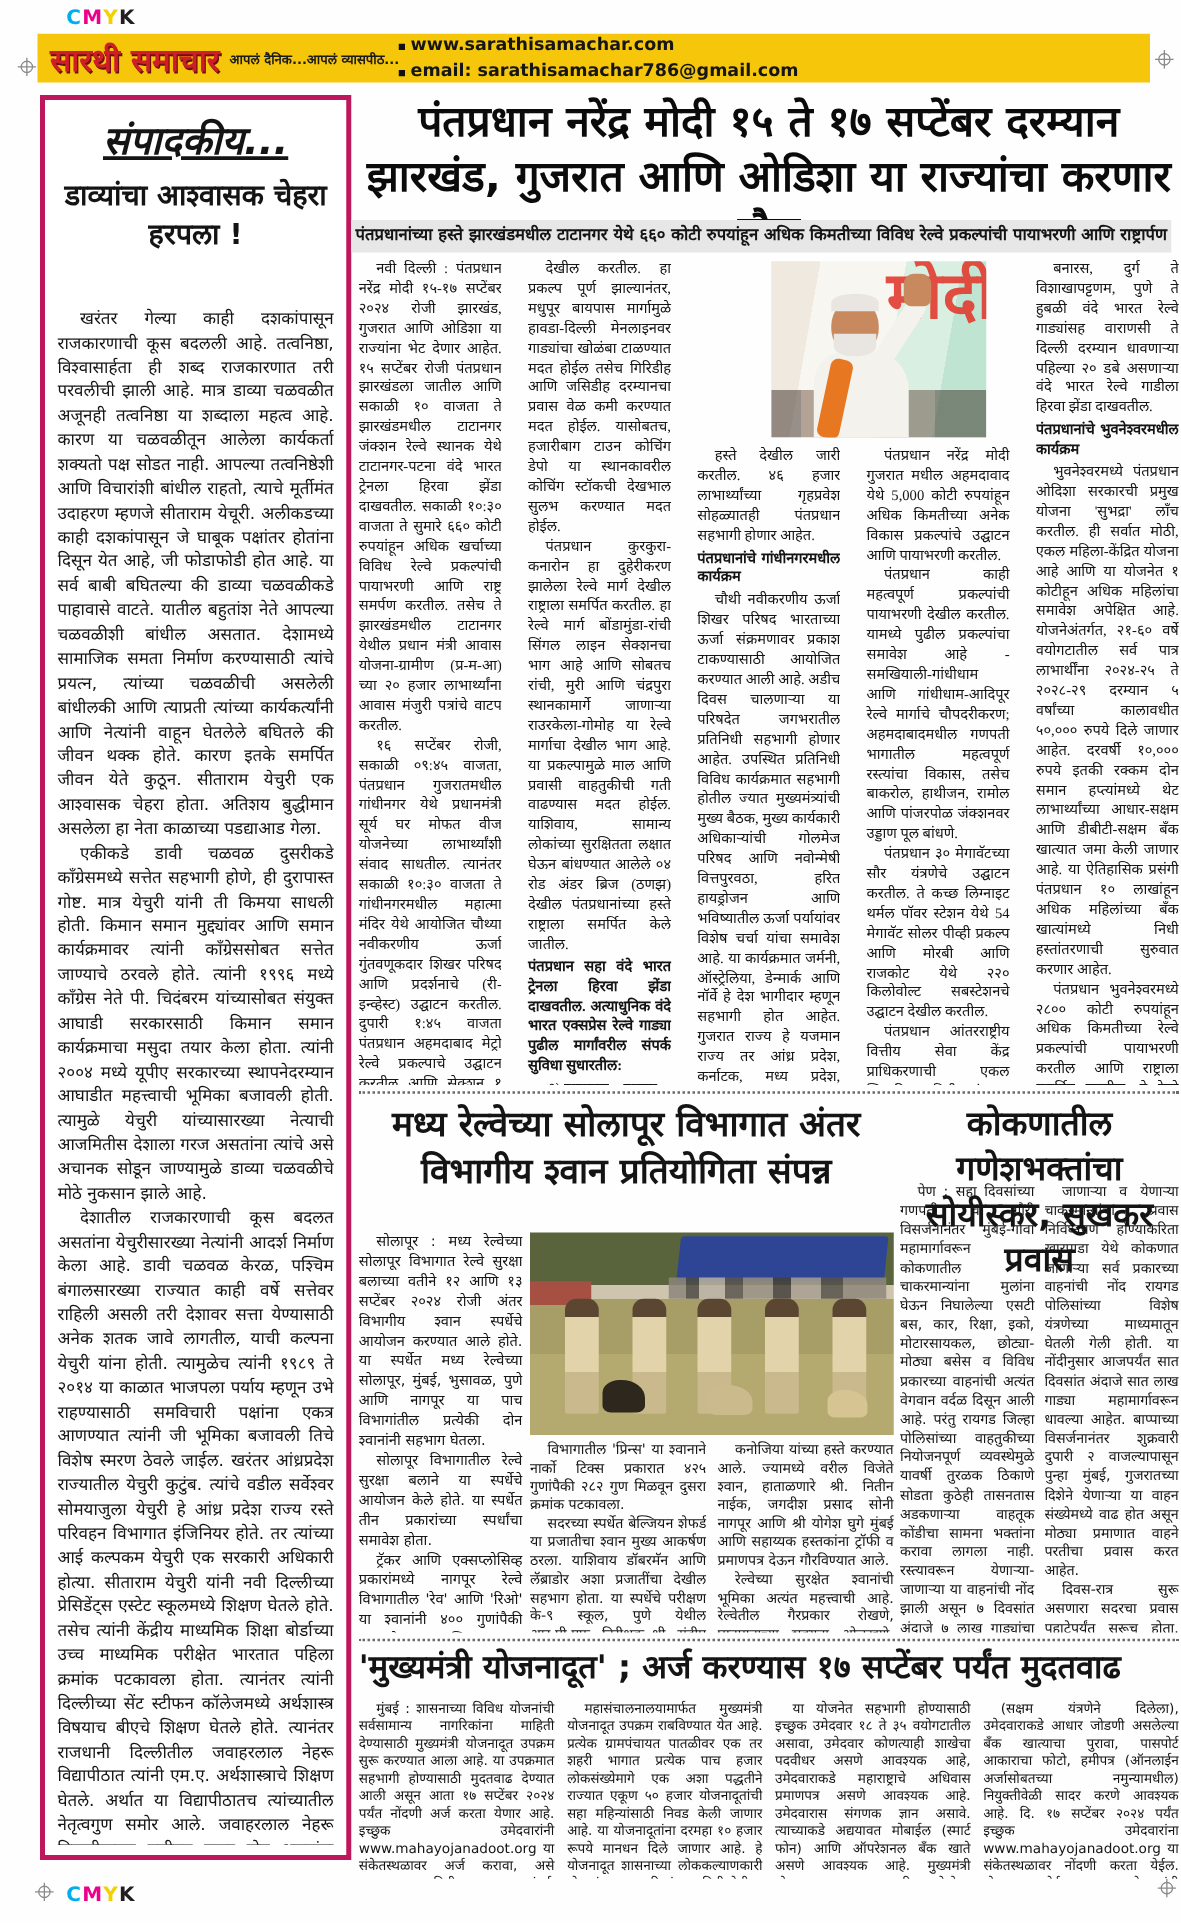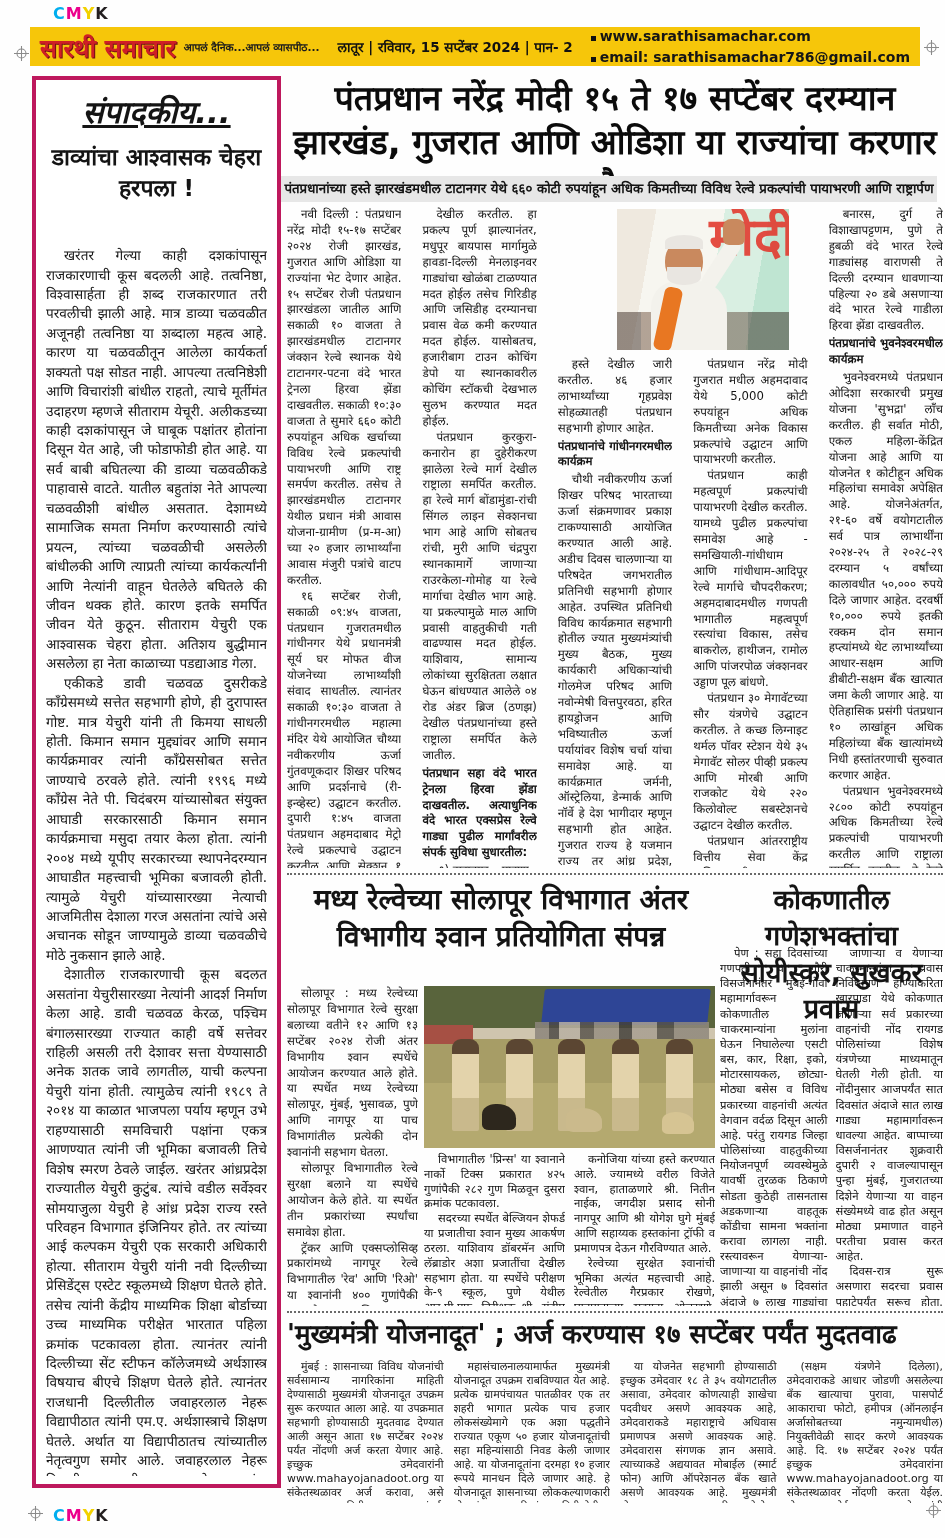--- a/index.html
+++ b/index.html
@@ -32,21 +32,21 @@
   
   .para{margin:0;text-indent:14px;}
   .col-subhead{margin:2px 0;text-indent:0;font-weight:bold;}
   .list-item{margin:0;text-indent:0;padding-left:16px;}
   
   .lead-head{position:absolute;left:287px;top:76px;width:656px;font-size:34px;font-weight:800;
              text-align:center;line-height:1.3;color:#0b0b0b;}
   .lead-sub{position:absolute;left:281px;top:176px;width:656px;height:26px;background:#e7e7e7;
             font-size:13.3px;font-weight:bold;text-align:center;line-height:26px;
             white-space:nowrap;overflow:hidden;box-sizing:border-box;}
-  .lead-cols{position:absolute;left:287px;top:207px;width:656px;height:661px;display:flex;gap:21px;}
+  .lead-cols{position:absolute;left:287px;top:207px;width:656px;height:661px;display:flex;gap:21px;font-family:Liberation Serif, serif;}
   .ncol{flex:1;font-size:11.7px;line-height:1.36;text-align:justify;overflow:hidden;}
   .lead-cols .c3{padding-top:150px;}
   .lead-cols .c4{padding-top:150px;}
   
   .modi-photo{position:absolute;left:617px;top:209px;width:172px;height:141px;overflow:hidden;
               background:linear-gradient(100deg,#efe9df 0 20%,#f7f6f0 20% 55%,#d9efe2 55% 78%,#bfe5d2 78%);}
   .mp-banner{position:absolute;right:-6px;top:2px;font-size:52px;font-weight:800;color:#e23b30;opacity:.9;line-height:1;}
   .mp-crowd{position:absolute;left:0;bottom:0;width:100%;height:38px;
             background:linear-gradient(90deg,#4a3b33 0 14%,#7a5f4c 14% 22%,#3c3f33 22% 34%,#6e5a49 34% 46%,#474236 46% 62%,#6b584a 62% 76%,#403a30 76%);opacity:.55;}
   .mp-arm{position:absolute;left:96px;top:26px;width:16px;height:58px;background:#f3f2ec;
@@ -104,21 +104,20 @@
   <div class="regmark" style="left:924px;top:40px;">
     <svg viewBox="0 0 20 20">
         <circle cx="10" cy="10" r="6" fill="none" stroke="currentColor" stroke-width="1.4"></circle>
         <path d="M10 0V20M0 10H20" stroke="currentColor" stroke-width="1.4"></path>
       </svg>
   </div>
 
   <div class="masthead">
     <div class="mast-title">सारथी समाचार</div>
     <div class="mast-tagline">आपलं दैनिक...आपलं व्यासपीठ...</div>
-    <div class="mast-date">लातूर | रविवार, 15 सप्टेंबर 2024 | पान- 2</div>
     <div class="mast-contact">
       <div><span class="blt"></span><span>www.sarathisamachar.com</span></div>
       <div><span class="blt"></span><span>email: sarathisamachar786@gmail.com</span></div>
     </div>
   </div>
 
   <div class="editorial">
     <div class="ed-kicker">संपादकीय...</div>
     <div class="ed-head">डाव्यांचा आश्वासक चेहरा हरपला !</div>
     <div class="ed-body">
@@ -144,21 +143,21 @@
         <p class="list-item">३) ब्रह्मपूर – टाटानगर</p>
       </div>
     <div class="ncol c3">
         <p class="para">हस्ते देखील जारी करतील. ४६ हजार लाभार्थ्यांच्या गृहप्रवेश सोहळ्यातही पंतप्रधान सहभागी होणार आहेत.</p>
         <p class="col-subhead">पंतप्रधानांचे गांधीनगरमधील कार्यक्रम</p>
         <p class="para">चौथी नवीकरणीय ऊर्जा शिखर परिषद भारताच्या ऊर्जा संक्रमणावर प्रकाश टाकण्यासाठी आयोजित करण्यात आली आहे. अडीच दिवस चालणाऱ्या या परिषदेत जगभरातील प्रतिनिधी सहभागी होणार आहेत. उपस्थित प्रतिनिधी विविध कार्यक्रमात सहभागी होतील ज्यात मुख्यमंत्र्यांची मुख्य बैठक, मुख्य कार्यकारी अधिकाऱ्यांची गोलमेज परिषद आणि नवोन्मेषी वित्तपुरवठा, हरित हायड्रोजन आणि भविष्यातील ऊर्जा पर्यायांवर विशेष चर्चा यांचा समावेश आहे. या कार्यक्रमात जर्मनी, ऑस्ट्रेलिया, डेन्मार्क आणि नॉर्वे हे देश भागीदार म्हणून सहभागी होत आहेत. गुजरात राज्य हे यजमान राज्य तर आंध्र प्रदेश, कर्नाटक, मध्य प्रदेश, महाराष्ट्र, राजस्थान, तेलंगणा आणि उत्तर प्रदेश ही राज्ये भागीदार राज्ये म्हणून सहभागी होणार आहेत.</p>
       </div>
     <div class="ncol c4">
         <p class="para">पंतप्रधान नरेंद्र मोदी गुजरात मधील अहमदावाद येथे 5,000 कोटी रुपयांहून अधिक किमतीच्या अनेक विकास प्रकल्पांचे उद्घाटन आणि पायाभरणी करतील.</p>
         <p class="para">पंतप्रधान काही महत्वपूर्ण प्रकल्पांची पायाभरणी देखील करतील. यामध्ये पुढील प्रकल्पांचा समावेश आहे - समखियाली-गांधीधाम आणि गांधीधाम-आदिपूर रेल्वे मार्गाचे चौपदरीकरण; अहमदाबादमधील गणपती भागातील महत्वपूर्ण रस्त्यांचा विकास, तसेच बाकरोल, हाथीजन, रामोल आणि पांजरपोळ जंक्शनवर उड्डाण पूल बांधणे.</p>
-        <p class="para">पंतप्रधान ३० मेगावॅटच्या सौर यंत्रणेचे उद्घाटन करतील. ते कच्छ लिग्नाइट थर्मल पॉवर स्टेशन येथे ३५ मेगावॅट सोलर पीव्ही प्रकल्प आणि मोरबी आणि राजकोट येथे २२० किलोवोल्ट सबस्टेशनचे उद्घाटन देखील करतील.</p>
+        <p class="para">पंतप्रधान ३० मेगावॅटच्या सौर यंत्रणेचे उद्घाटन करतील. ते कच्छ लिग्नाइट थर्मल पॉवर स्टेशन येथे 54 मेगावॅट सोलर पीव्ही प्रकल्प आणि मोरबी आणि राजकोट येथे २२० किलोवोल्ट सबस्टेशनचे उद्घाटन देखील करतील.</p>
         <p class="para">पंतप्रधान आंतरराष्ट्रीय वित्तीय सेवा केंद्र प्राधिकरणाची एकल खिडकी माहिती तंत्रज्ञान प्रणाली लाँच करतील, जी वित्तीय सेवा सुव्यवस्थित करण्यासाठी आरेखित करण्यात आली आहे.</p>
       </div>
     <div class="ncol">
         <p class="para">बनारस, दुर्ग ते विशाखापट्टणम, पुणे ते हुबळी वंदे भारत रेल्वे गाड्यांसह वाराणसी ते दिल्ली दरम्यान धावणाऱ्या पहिल्या २० डबे असणाऱ्या वंदे भारत रेल्वे गाडीला हिरवा झेंडा दाखवतील.</p>
         <p class="col-subhead">पंतप्रधानांचे भुवनेश्वरमधील कार्यक्रम</p>
         <p class="para">भुवनेश्वरमध्ये पंतप्रधान ओदिशा सरकारची प्रमुख योजना 'सुभद्रा' लाँच करतील. ही सर्वात मोठी, एकल महिला-केंद्रित योजना आहे आणि या योजनेत १ कोटीहून अधिक महिलांचा समावेश अपेक्षित आहे. योजनेअंतर्गत, २१-६० वर्षे वयोगटातील सर्व पात्र लाभार्थींना २०२४-२५ ते २०२८-२९ दरम्यान ५ वर्षांच्या कालावधीत ५०,००० रुपये दिले जाणार आहेत. दरवर्षी १०,००० रुपये इतकी रक्कम दोन समान हप्त्यांमध्ये थेट लाभार्थ्यांच्या आधार-सक्षम आणि डीबीटी-सक्षम बँक खात्यात जमा केली जाणार आहे. या ऐतिहासिक प्रसंगी पंतप्रधान १० लाखांहून अधिक महिलांच्या बँक खात्यांमध्ये निधी हस्तांतरणाची सुरुवात करणार आहेत.</p>
         <p class="para">पंतप्रधान भुवनेश्वरमध्ये २८०० कोटी रुपयांहून अधिक किमतीच्या रेल्वे प्रकल्पांची पायाभरणी करतील आणि राष्ट्राला समर्पित करतील. हे रेल्वे प्रकल्प ओदिशातील रेल्वे पायाभूत सुविधा वर्धित करतील आणि या प्रदेशाची वाढ तसेच संपर्क सुविधा सुधारतील. यासोबतच पंतप्रधानांच्या हस्ते १,००० कोटी रुपयांहून अधिक किमतीच्या राष्ट्रीय महामार्ग प्रकल्पाची पायाभरणी देखील केली जाणार आहे.</p>
       </div>
   </div>
 

